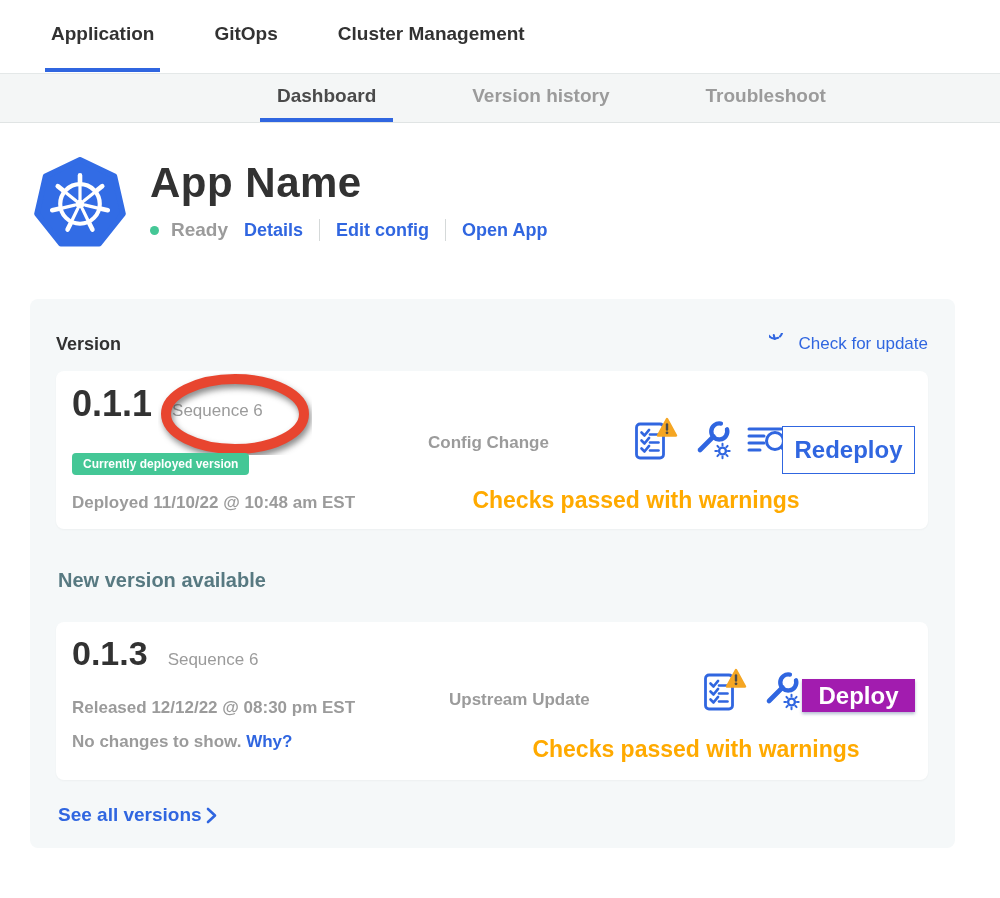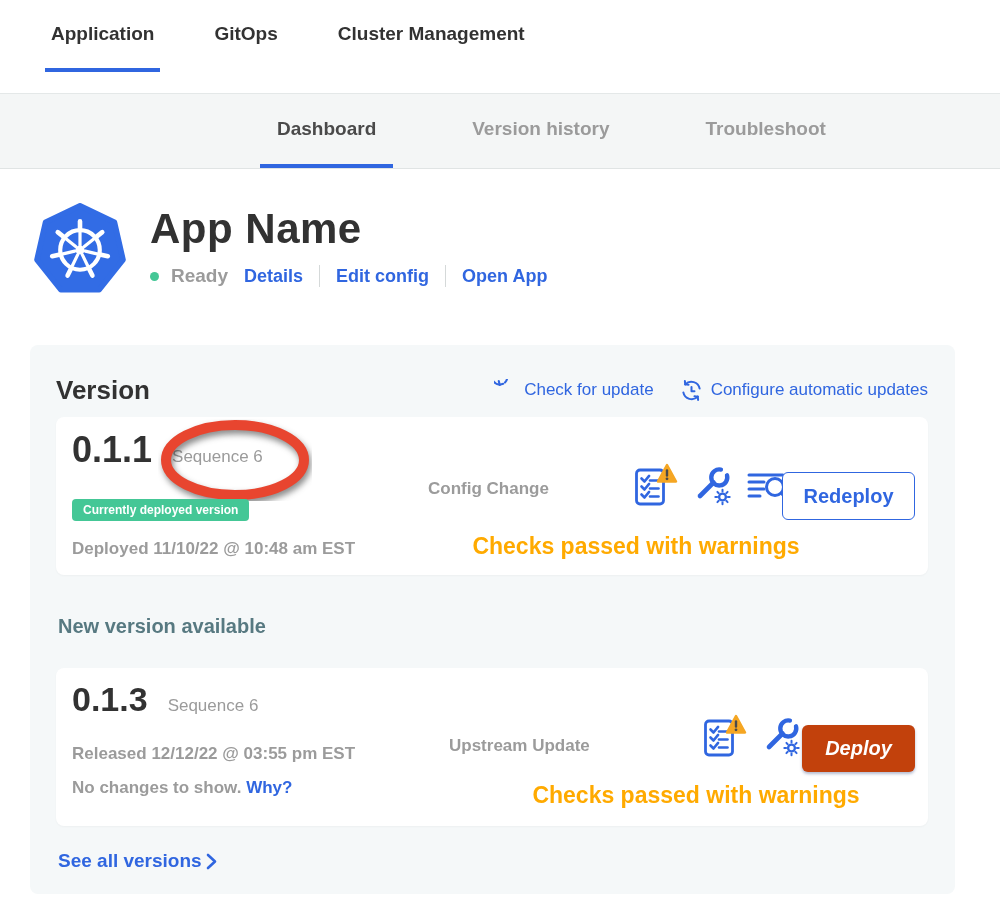--- a/index.html
+++ b/index.html
@@ -6,64 +6,64 @@
   html,body { width:1000px; height:898px; background:#fff; overflow:hidden;
     font-family:"Liberation Sans","DejaVu Sans",sans-serif; color:#323232; }
 
   
   .topnav { height:72px; display:flex; align-items:stretch; padding-left:45px; gap:48px; background:#fff; }
   .topnav .tab { display:flex; align-items:center; font-size:19px; font-weight:700; color:#323232;
     border-bottom:4px solid transparent; padding:0 6px; cursor:pointer; white-space:nowrap; }
   .topnav .tab.active { border-bottom-color:#3066e0; }
 
   
-  .subnav { margin-top:21px; height:76px; background:#f4f6f6; border-top:1px solid #e4e8e8;
+  .subnav { margin-top:1px; height:50px; background:#f4f6f6; border-top:1px solid #e4e8e8;
     border-bottom:1px solid #e0e4e4; display:flex; align-items:stretch; padding-left:260px; gap:62px;
     overflow:hidden; white-space:nowrap; }
   .subnav .tab { display:flex; align-items:center; font-size:19px; font-weight:600; color:#9b9b9b;
     padding:0 17px; border-bottom:4px solid transparent; cursor:pointer; }
   .subnav .tab.active { color:#4a4a4a; border-bottom-color:#3066e0; }
 
   
   .app-header { display:flex; gap:24px; margin:34px 0 0 34px; }
   .k8s-logo { width:92px; height:92px; flex:0 0 auto; }
   .app-title { font-size:42px; font-weight:700; letter-spacing:.5px; margin-top:2px; }
   .status-row { display:flex; align-items:center; gap:12px; margin-top:12px; }
   .status-dot { width:9px; height:9px; border-radius:50%; background:#44c796; }
   .status-text { font-size:19px; font-weight:600; color:#9b9b9b; margin-right:4px; }
   .hlink { font-size:18px; font-weight:700; color:#3066e0; cursor:pointer; text-decoration:none; }
   .vdiv { width:1px; height:22px; background:#d5d9d9; margin:0 4px; }
 
   
   .panel { margin:50px 45px 0 30px; width:925px; background:#f5f8f9; border-radius:8px;
     padding:30px 27px 22px 26px; }
   .panel-head { display:flex; justify-content:space-between; align-items:center; height:30px; margin-bottom:12px; }
-  .panel-title { font-size:26px; font-weight:700; color:#323232; }
+  .panel-title { font-size:18px; font-weight:700; color:#323232; }
   .panel-actions { display:flex; gap:26px; align-items:center; }
   .action-link { display:flex; align-items:center; gap:8px; font-size:17px; font-weight:400;
     color:#3066e0; cursor:pointer; white-space:nowrap; }
 
   .vcard { position:relative; background:#fff; border-radius:8px; height:158px;
     box-shadow:0 1px 2px rgba(50,50,50,.04); }
   .ver-line { position:absolute; left:16px; top:12px; display:flex; align-items:baseline; gap:20px; }
   .ver-num { font-size:36px; font-weight:700; color:#323232; }
   .ver-seq { font-size:17px; font-weight:500; color:#9b9b9b; }
   .badge { position:absolute; left:16px; top:82px; background:#44c796; color:#fff; font-size:12px;
     font-weight:700; padding:4px 11px; border-radius:4px; white-space:nowrap; }
   .meta-line { position:absolute; font-size:17px; font-weight:600; color:#9b9b9b; white-space:nowrap; }
   .source-label { position:absolute; font-size:17px; font-weight:700; color:#9b9b9b; white-space:nowrap; }
   .icons-row { position:absolute; display:flex; align-items:center; gap:13px; }
   .checks-line { position:absolute; font-size:23px; font-weight:700; color:#ffaa00; width:440px; text-align:center; white-space:nowrap; }
 
-  .btn { position:absolute; border-radius:6px; font-size:20px; font-weight:700; cursor:pointer;
+  .btn { position:absolute; border-radius:0; font-size:24px; font-weight:700; cursor:pointer;
     display:flex; align-items:center; justify-content:center; font-family:inherit; }
   .btn-outline { right:13px; top:55px; width:133px; height:48px; background:#fff;
     border:1.5px solid #3066e0; color:#3066e0; }
-  .btn-solid { right:13px; top:57px; width:113px; height:47px; background:#c2410c; border:none;
-    color:#fff; box-shadow:0 2px 3px rgba(40,60,120,.35);font-style:italic; }
+  .btn-solid { right:13px; top:57px; width:113px; height:33px; background:#a21caf; border:none;
+    color:#fff; box-shadow:0 2px 3px rgba(40,60,120,.35); }
 
   .new-ver-label { font-size:20px; font-weight:700; color:#577981; margin:40px 0 30px 2px; }
 
   .why-link { color:#3066e0; font-weight:700; cursor:pointer; }
   .see-all { display:flex; align-items:center; gap:3px; margin:24px 0 0 2px; font-size:19px;
     font-weight:700; color:#3066e0; cursor:pointer; width:max-content; }
 
   
   .annotation { position:absolute; left:102px; top:2px; width:154px; height:82px; pointer-events:none; }
 </style>
@@ -127,32 +127,20 @@
     <div class="panel-title">Version</div>
     <div class="panel-actions">
       <div class="action-link">
         <svg width="22" height="22" viewBox="0 0 24 24" fill="none" stroke="#3066e0" stroke-width="2.3" stroke-linecap="round">
           <path d="M6.2 6.2 A8.2 8.2 0 1 1 12 3.8"></path>
           <path d="M6.2 6.2 l-1 -3.9"></path>
             <path d="M6.2 6.2 l3.9 -1"></path>
         </svg>
         <span>Check for update</span>
       </div>
-      <div class="action-link">
-        <svg width="23" height="23" viewBox="0 0 24 24" fill="none" stroke="#3066e0" stroke-width="2.1" stroke-linecap="round" stroke-linejoin="round">
-          <path d="M20.5 10 A8.8 8.8 0 0 0 5.5 5.6"></path>
-          <path d="M5.5 5.6 l-0.4 -3.4"></path>
-            <path d="M5.5 5.6 l3.4 0.3"></path>
-          <path d="M3.5 14 A8.8 8.8 0 0 0 18.5 18.4"></path>
-          <path d="M18.5 18.4 l0.4 3.4"></path>
-            <path d="M18.5 18.4 l-3.4 -0.3"></path>
-          <path d="M12 8.3 L12 12.8 L15.1 12.8"></path>
-        </svg>
-        <span>Configure automatic updates</span>
-      </div>
     </div>
   </div>
 
   <div class="vcard">
     <div class="ver-line">
       <span class="ver-num">0.1.1</span>
       <span class="ver-seq">Sequence 6</span>
     </div>
     <svg class="annotation" viewBox="0 0 154 82">
       <ellipse cx="77" cy="41" rx="69" ry="35" fill="none" stroke="rgba(40,40,40,.55)" stroke-width="10" transform="translate(2,4)" style="filter:blur(3px)"></ellipse>
@@ -206,21 +194,21 @@
     <div class="checks-line" style="left:360px; top:116px;">Checks passed with warnings</div>
   </div>
 
   <div class="new-ver-label">New version available</div>
 
   <div class="vcard">
     <div class="ver-line" style="top:12px;">
       <span class="ver-num" style="font-size:34px;">0.1.3</span>
       <span class="ver-seq">Sequence 6</span>
     </div>
-    <div class="meta-line" style="left:16px; top:76px;">Released 12/12/22 @ 03:55 pm EST</div>
+    <div class="meta-line" style="left:16px; top:76px;">Released 12/12/22 @ 08:30 pm EST</div>
     <div class="meta-line" style="left:16px; top:110px;">
       <span>No changes to show.</span>
       <span class="why-link">Why?</span>
     </div>
     <div class="source-label" style="left:393px; top:68px;">Upstream Update</div>
     <div class="icons-row" style="left:645px; top:46px;">
       <svg width="47" height="47" viewBox="0 0 47 47" fill="none">
         <rect x="4.5" y="7" width="27" height="34" rx="3.5" stroke="#3066e0" stroke-width="2.8"></rect>
         <g stroke="#3066e0" stroke-width="2.6" stroke-linecap="round" stroke-linejoin="round">
           <path d="M9.5 15.5 l3 3 l4.6 -5.6"></path>

